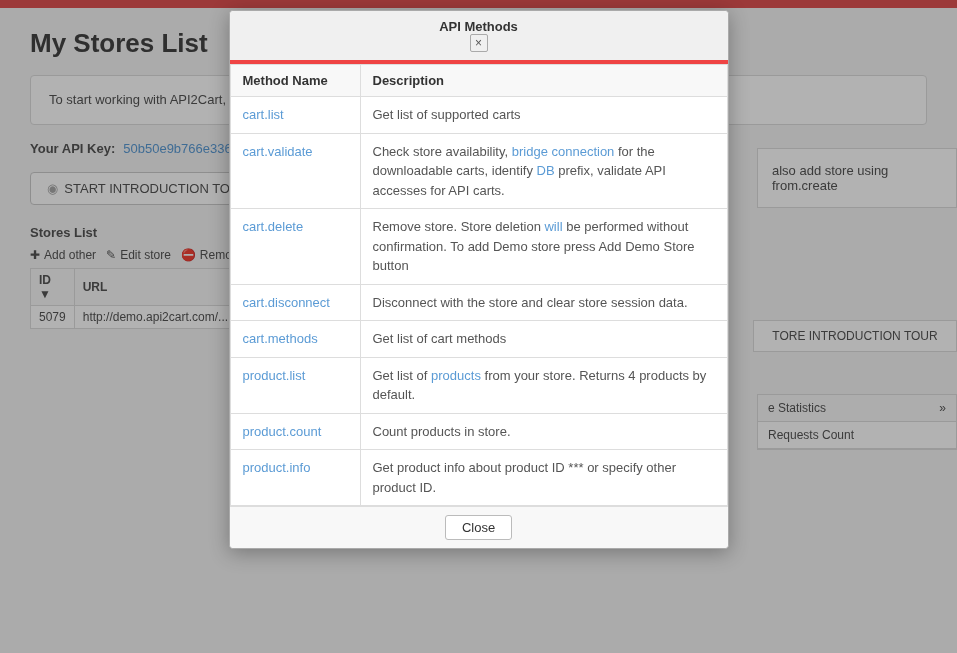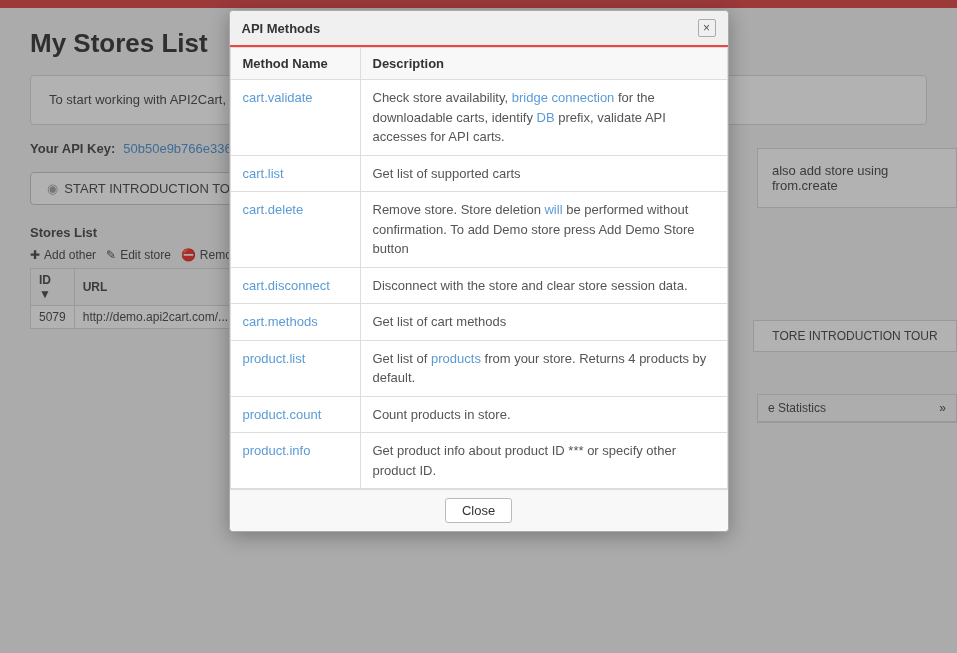--- a/index.html
+++ b/index.html
@@ -147,22 +147,23 @@
       display: flex;
       flex-direction: column;
     }
 
     .modal-header {
       display: flex;
       justify-content: space-between;
       align-items: center;
       padding: 8px 12px;
       background: #f0f0f0;
-      border-bottom: 2px solid #ef4444;
+      border-bottom: 4px solid #ef4444;
       border-radius: 4px 4px 0 0;
+      flex-direction: column;
     }
 
     .modal-title {
       font-size: 13px;
       font-weight: bold;
       color: #333;
     }
 
     .modal-close {
       background: none;
@@ -359,20 +360,23 @@
 
   <div class="tour-btn-right">
     <span>TORE INTRODUCTION TOUR</span>
   </div>
 
   <div class="stats-panel">
     <div class="stats-header">
       <span>e Statistics</span>
       <span>»</span>
     </div>
+    <div style="padding:6px 10px; font-size:12px; color:#555; border-bottom:1px solid #ddd;">
+      <span>Requests Count</span>
+    </div>
   </div>
 </div>
 
 <div class="overlay"></div>
 
 <div class="modal">
   <div class="modal-header">
     <span class="modal-title">API Methods</span>
     <button class="modal-close">×</button>
   </div>
@@ -381,28 +385,28 @@
     <table class="modal-table">
       <thead>
         <tr>
           <th>Method Name</th>
           <th>Description</th>
         </tr>
       </thead>
       <tbody id="modal-table-body">
 
       <tr>
+            <td class="method-name"><a href="#">cart.list</a></td>
+            <td class="desc-text">Get list of supported carts</td>
+          </tr>
+          <tr>
             <td class="method-name"><a href="#">cart.validate</a></td>
             <td class="desc-text">Check store availability, <span style="color:#5b9bd5">bridge connection</span> for the downloadable carts, identify <span style="color:#5b9bd5">DB</span> prefix, validate API accesses for API carts.</td>
           </tr>
           <tr>
-            <td class="method-name"><a href="#">cart.list</a></td>
-            <td class="desc-text">Get list of supported carts</td>
-          </tr>
-          <tr>
             <td class="method-name"><a href="#">cart.delete</a></td>
             <td class="desc-text">Remove store. Store deletion <span style="color:#5b9bd5">will</span> be performed without confirmation. To add Demo store press Add Demo Store button</td>
           </tr>
           <tr>
             <td class="method-name"><a href="#">cart.disconnect</a></td>
             <td class="desc-text">Disconnect with the store and clear store session data.</td>
           </tr>
           <tr>
             <td class="method-name"><a href="#">cart.methods</a></td>
             <td class="desc-text">Get list of cart methods</td>

